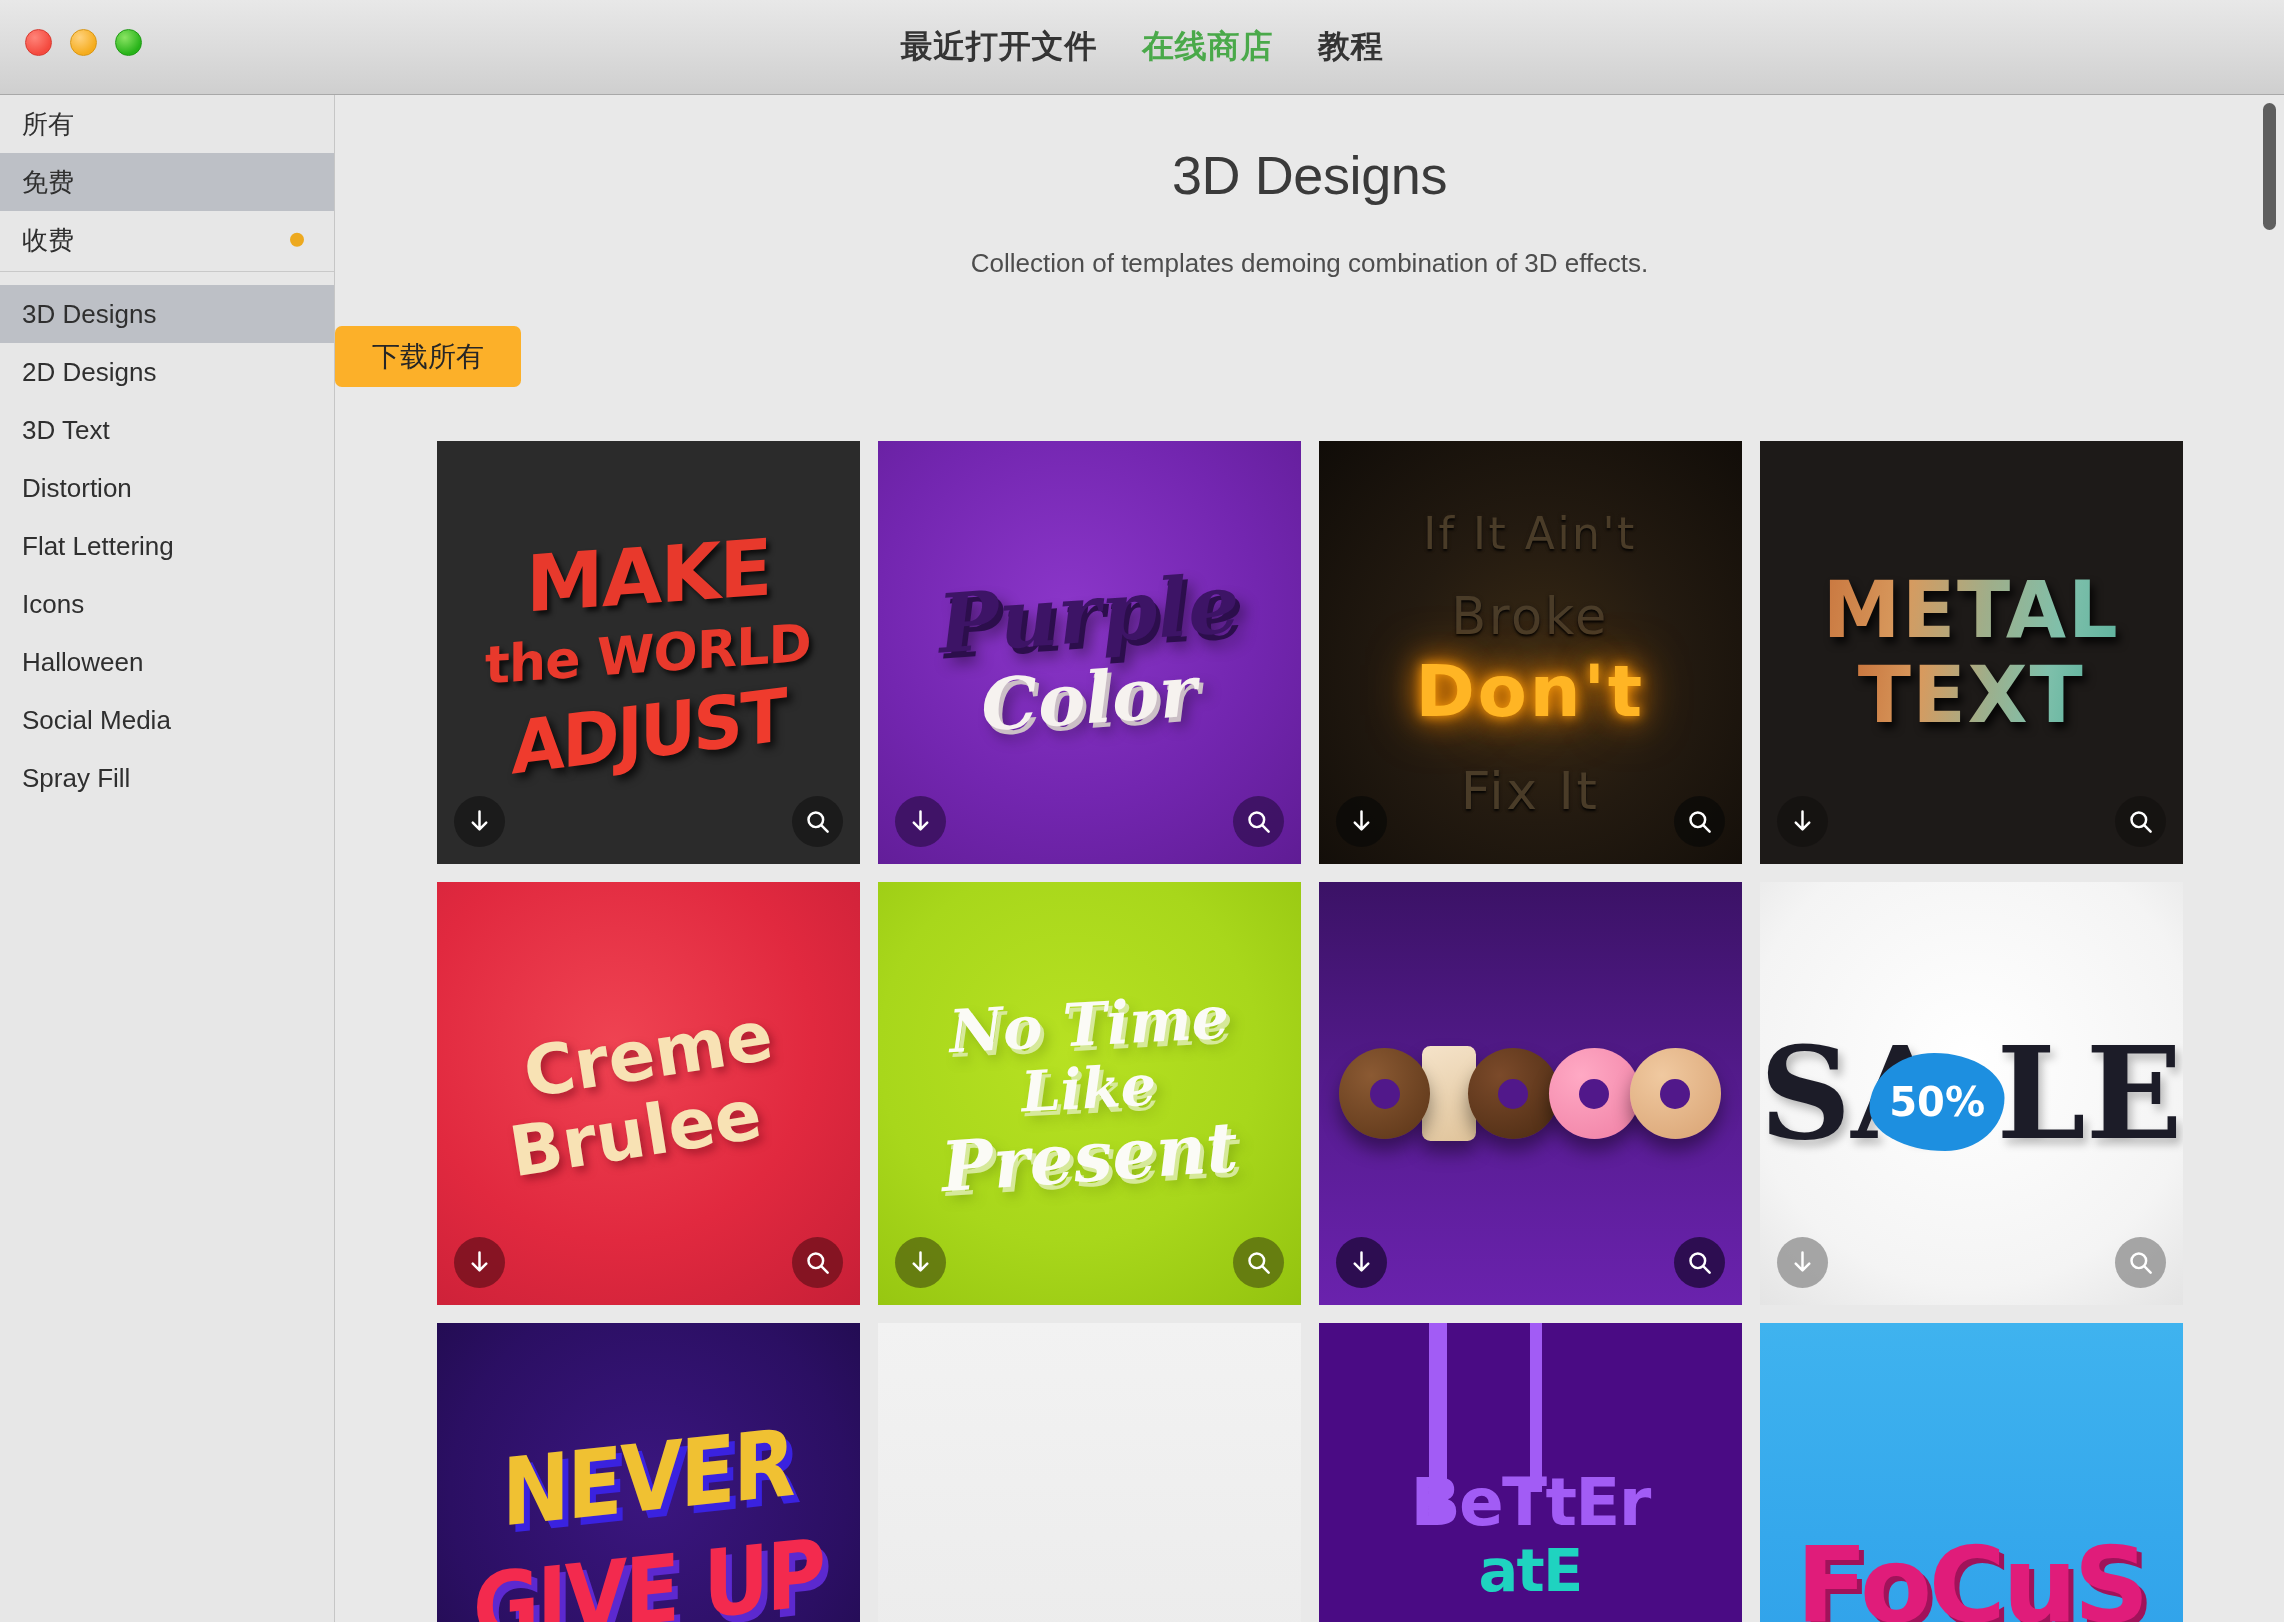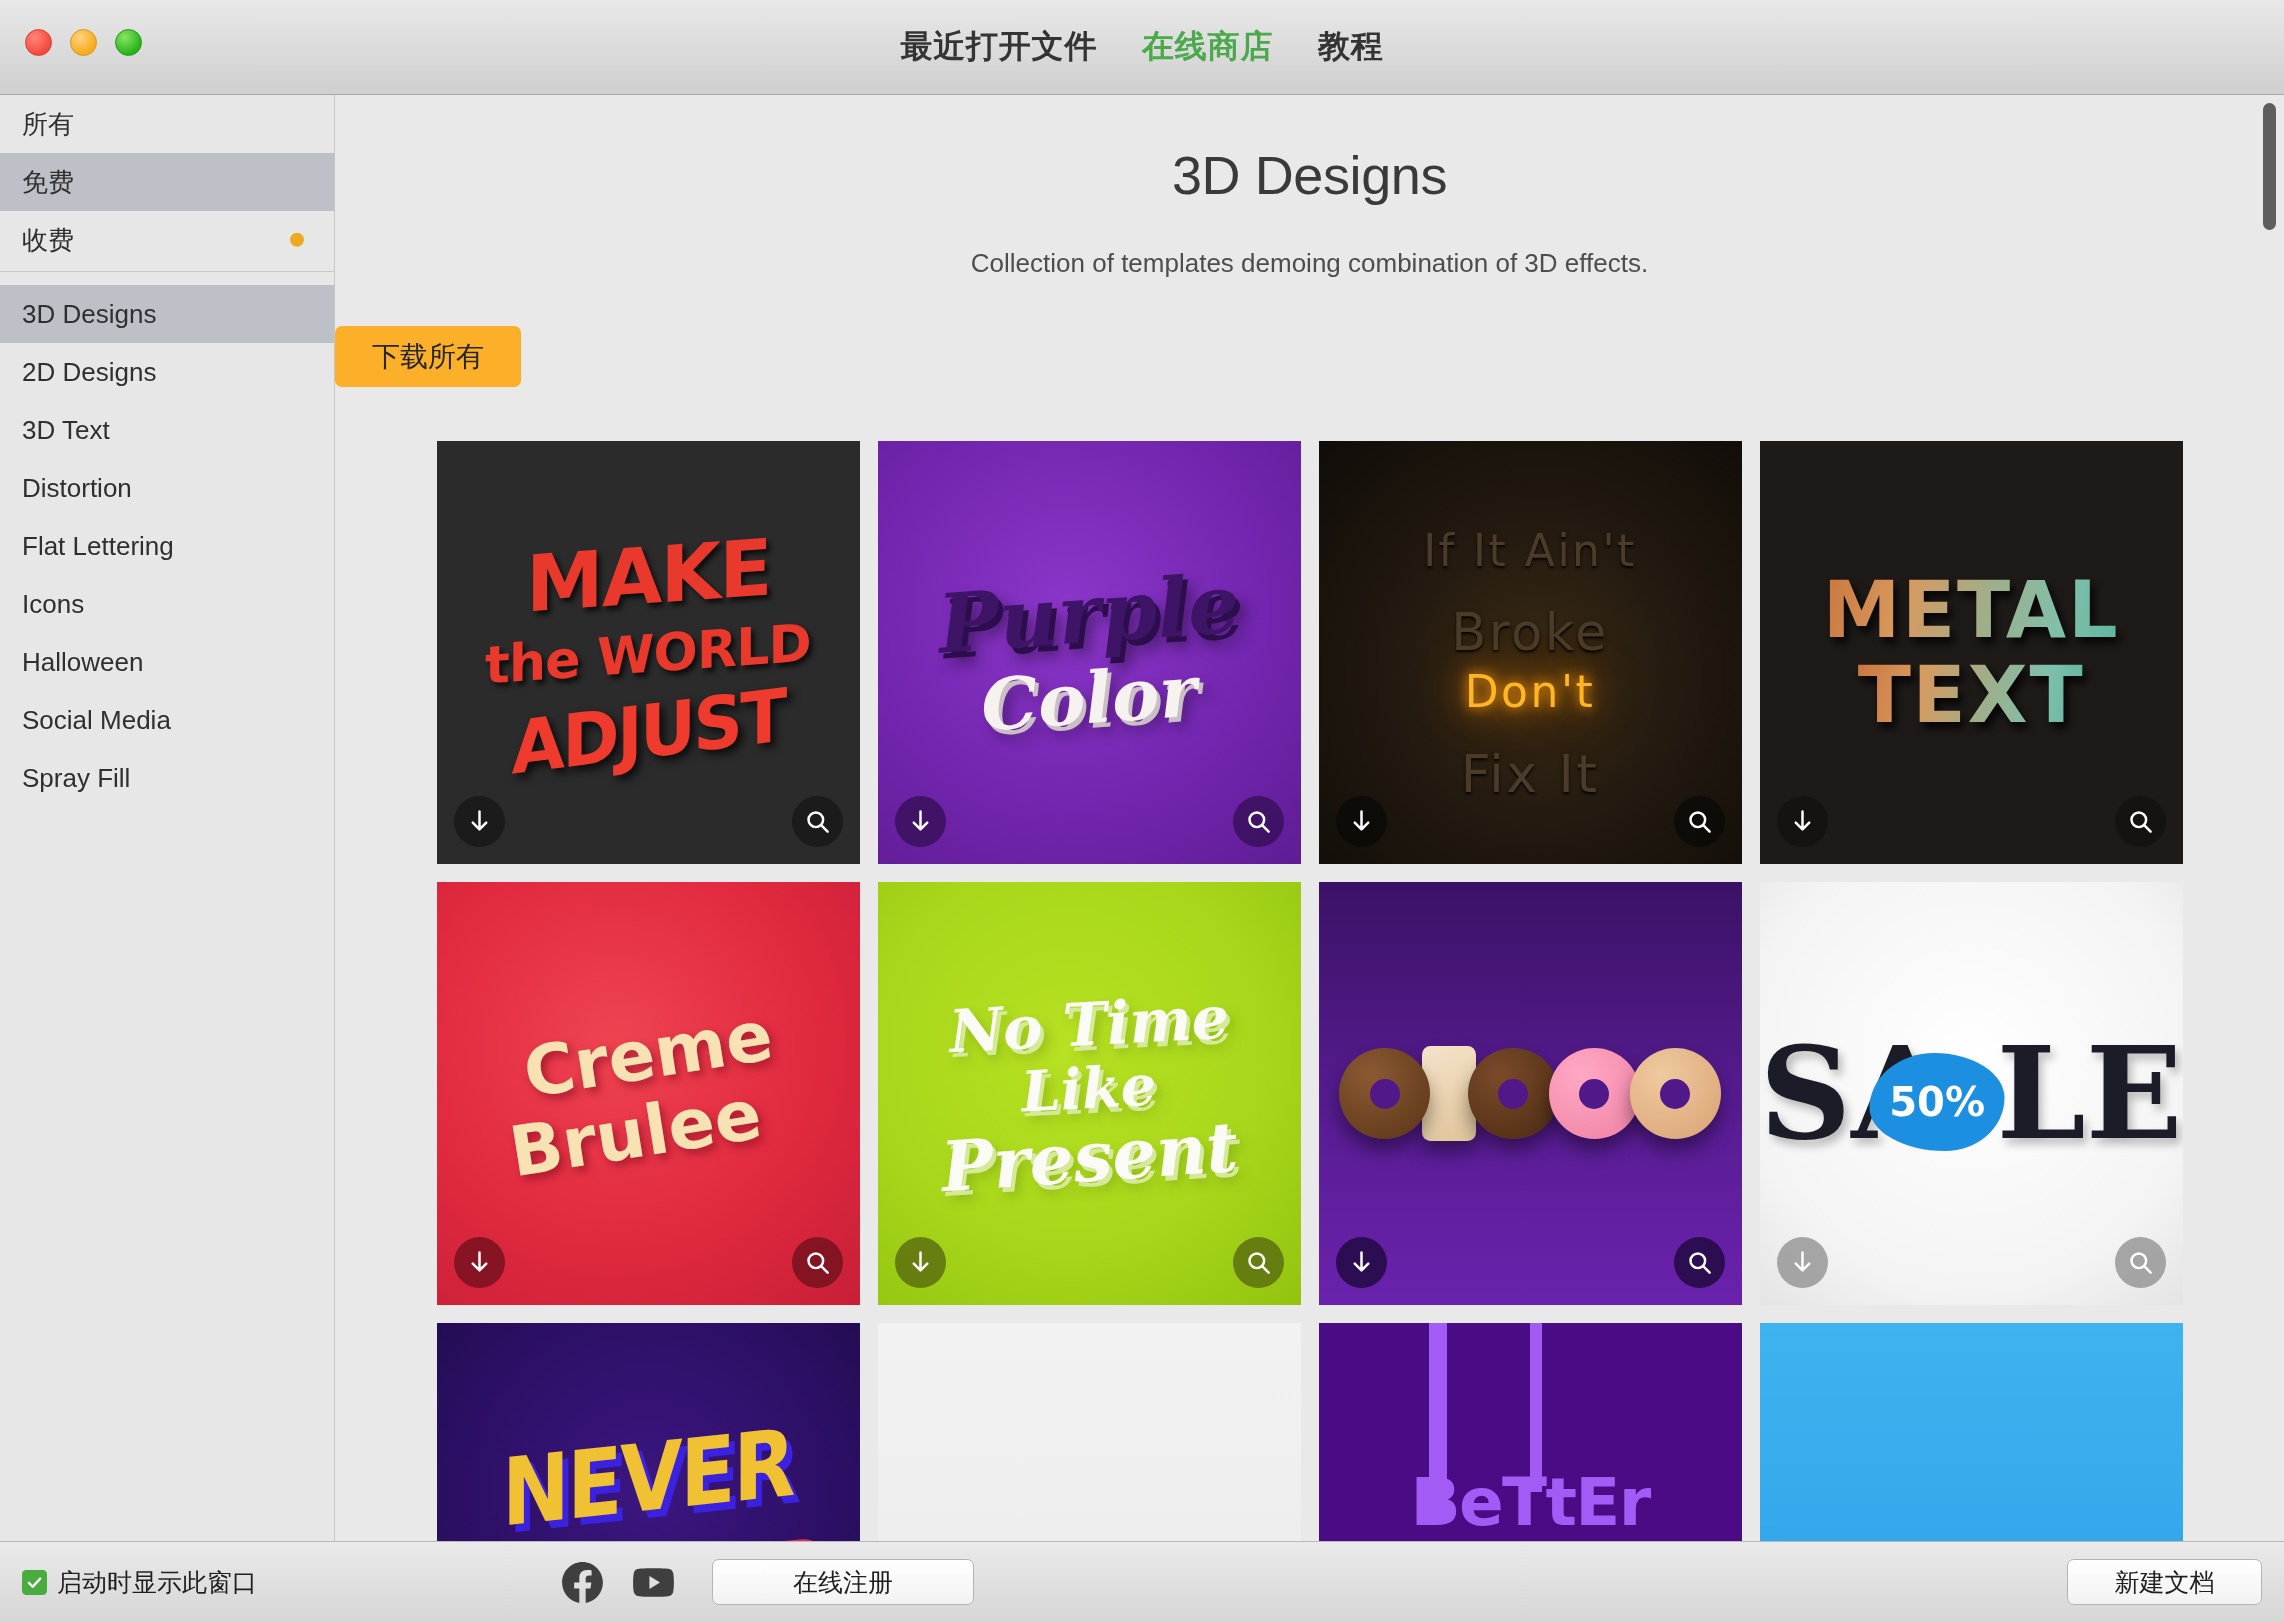--- a/index.html
+++ b/index.html
@@ -112,21 +112,21 @@
   .art-purple { background: radial-gradient(circle at 45% 40%, #8b36c9 0%, #7326b0 55%, #5f1c94 100%); }
   .art-purple .p1 { font-family:"DejaVu Serif",serif; font-style:italic; font-weight:bold; font-size:81px; color:#3d1466; text-shadow:4.2px 6px 0 #2c0e4c, 8.5px 12px 15px rgba(0,0,0,.45); transform:rotate(-4deg); }
   .art-purple .p2 { font-family:"DejaVu Serif",serif; font-style:italic; font-weight:bold; font-size:71px; color:#f6f2ef; text-shadow:3.4px 5px 0 #cbbfc6, 7.6px 10px 13.5px rgba(0,0,0,.35); transform:rotate(-4deg); margin-top:-5px; }
 
   
   .art-neon { background: radial-gradient(ellipse at 52% 55%, #3a2a14 0%, #231a10 45%, #100c08 100%); }
   .art-neon div { font-family:"DejaVu Sans",sans-serif; letter-spacing:2.5px;margin-top:24px; }
   .art-neon .n-dim { color:#4a3c28; text-shadow:0 1.7px 2.5px rgba(0,0,0,.9), 0 0 3.4px #2a2118; font-size:44px; }
   .art-neon .n1 { font-size:44px; margin-bottom:3.4px; }
   .art-neon .n2 { font-size:51px; }
-  .art-neon .n3 { font-size:44px; font-weight:normal; color:#ffb524; text-shadow:0 0 12px #ff9e0a, 0 0 29px #ff8c00, 0 0 51px rgba(255,140,0,.7); margin:3.4px 0; }
+  .art-neon .n3 { font-size:72px; font-weight:bold; color:#ffb524; text-shadow:0 0 12px #ff9e0a, 0 0 29px #ff8c00, 0 0 51px rgba(255,140,0,.7); margin:3.4px 0; }
   .art-neon .n4 { font-size:52px; }
 
   
   .art-metal { background:#1d1a18; }
   .art-metal div {
     font-family:"DejaVu Sans",sans-serif; font-weight:bold; font-size:78px; letter-spacing:1.7px;
     background: linear-gradient(100deg,#c9763e 0%,#d89a5e 28%,#9fae8a 55%,#7fc0ab 80%,#5fb39e 100%);
     -webkit-background-clip:text; background-clip:text; color:transparent;
     text-shadow: 0 0 0 transparent; filter: drop-shadow(4.2px 6px 4.2px rgba(0,0,0,.8));
   }
@@ -483,42 +483,14 @@
 
         </div>
       </div>
 
       <div class="vscroll">
         <div class="vthumb"></div>
       </div>
     </div>
   </div>
 
-  <div class="footer">
-    <div class="chk-wrap">
-      <span class="chk">
-        <svg viewBox="0 0 24 24" fill="none" stroke="#fff" stroke-width="3.4" stroke-linecap="round" stroke-linejoin="round">
-            <path d="M4 12.5l5.5 5.5L20 6.5"></path>
-          </svg>
-      </span>
-      <span class="chk-label">启动时显示此窗口</span>
-    </div>
-
-    <div class="footer-center">
-      <span class="sicon">
-        <svg viewBox="0 0 24 24">
-            <path d="M22 12.06C22 6.5 17.52 2 12 2S2 6.5 2 12.06C2 17.08 5.66 21.25 10.44 22v-7.03H7.9v-2.91h2.54V9.84c0-2.52 1.5-3.91 3.77-3.91 1.09 0 2.24.2 2.24.2v2.46h-1.26c-1.24 0-1.63.78-1.63 1.57v1.89h2.78l-.44 2.91h-2.34V22C18.34 21.25 22 17.08 22 12.06z"></path>
-          </svg>
-      </span>
-      <span class="sicon">
-        <svg viewBox="0 0 24 24">
-            <path d="M21.6 7.2c-.23-.87-.91-1.56-1.78-1.79C18.25 5 12 5 12 5s-6.25 0-7.82.41c-.87.23-1.55.92-1.78 1.79C2 8.78 2 12 2 12s0 3.22.4 4.8c.23.87.91 1.56 1.78 1.79C5.75 19 12 19 12 19s6.25 0 7.82-.41c.87-.23 1.55-.92 1.78-1.79.4-1.58.4-4.8.4-4.8s0-3.22-.4-4.8zM10 15.2V8.8l5.2 3.2-5.2 3.2z"></path>
-          </svg>
-      </span>
-      <button class="fbtn">在线注册</button>
-    </div>
-
-    <div class="footer-right">
-      <button class="fbtn">新建文档</button>
-    </div>
-  </div>
 </div>
 
 
 </body></html>

